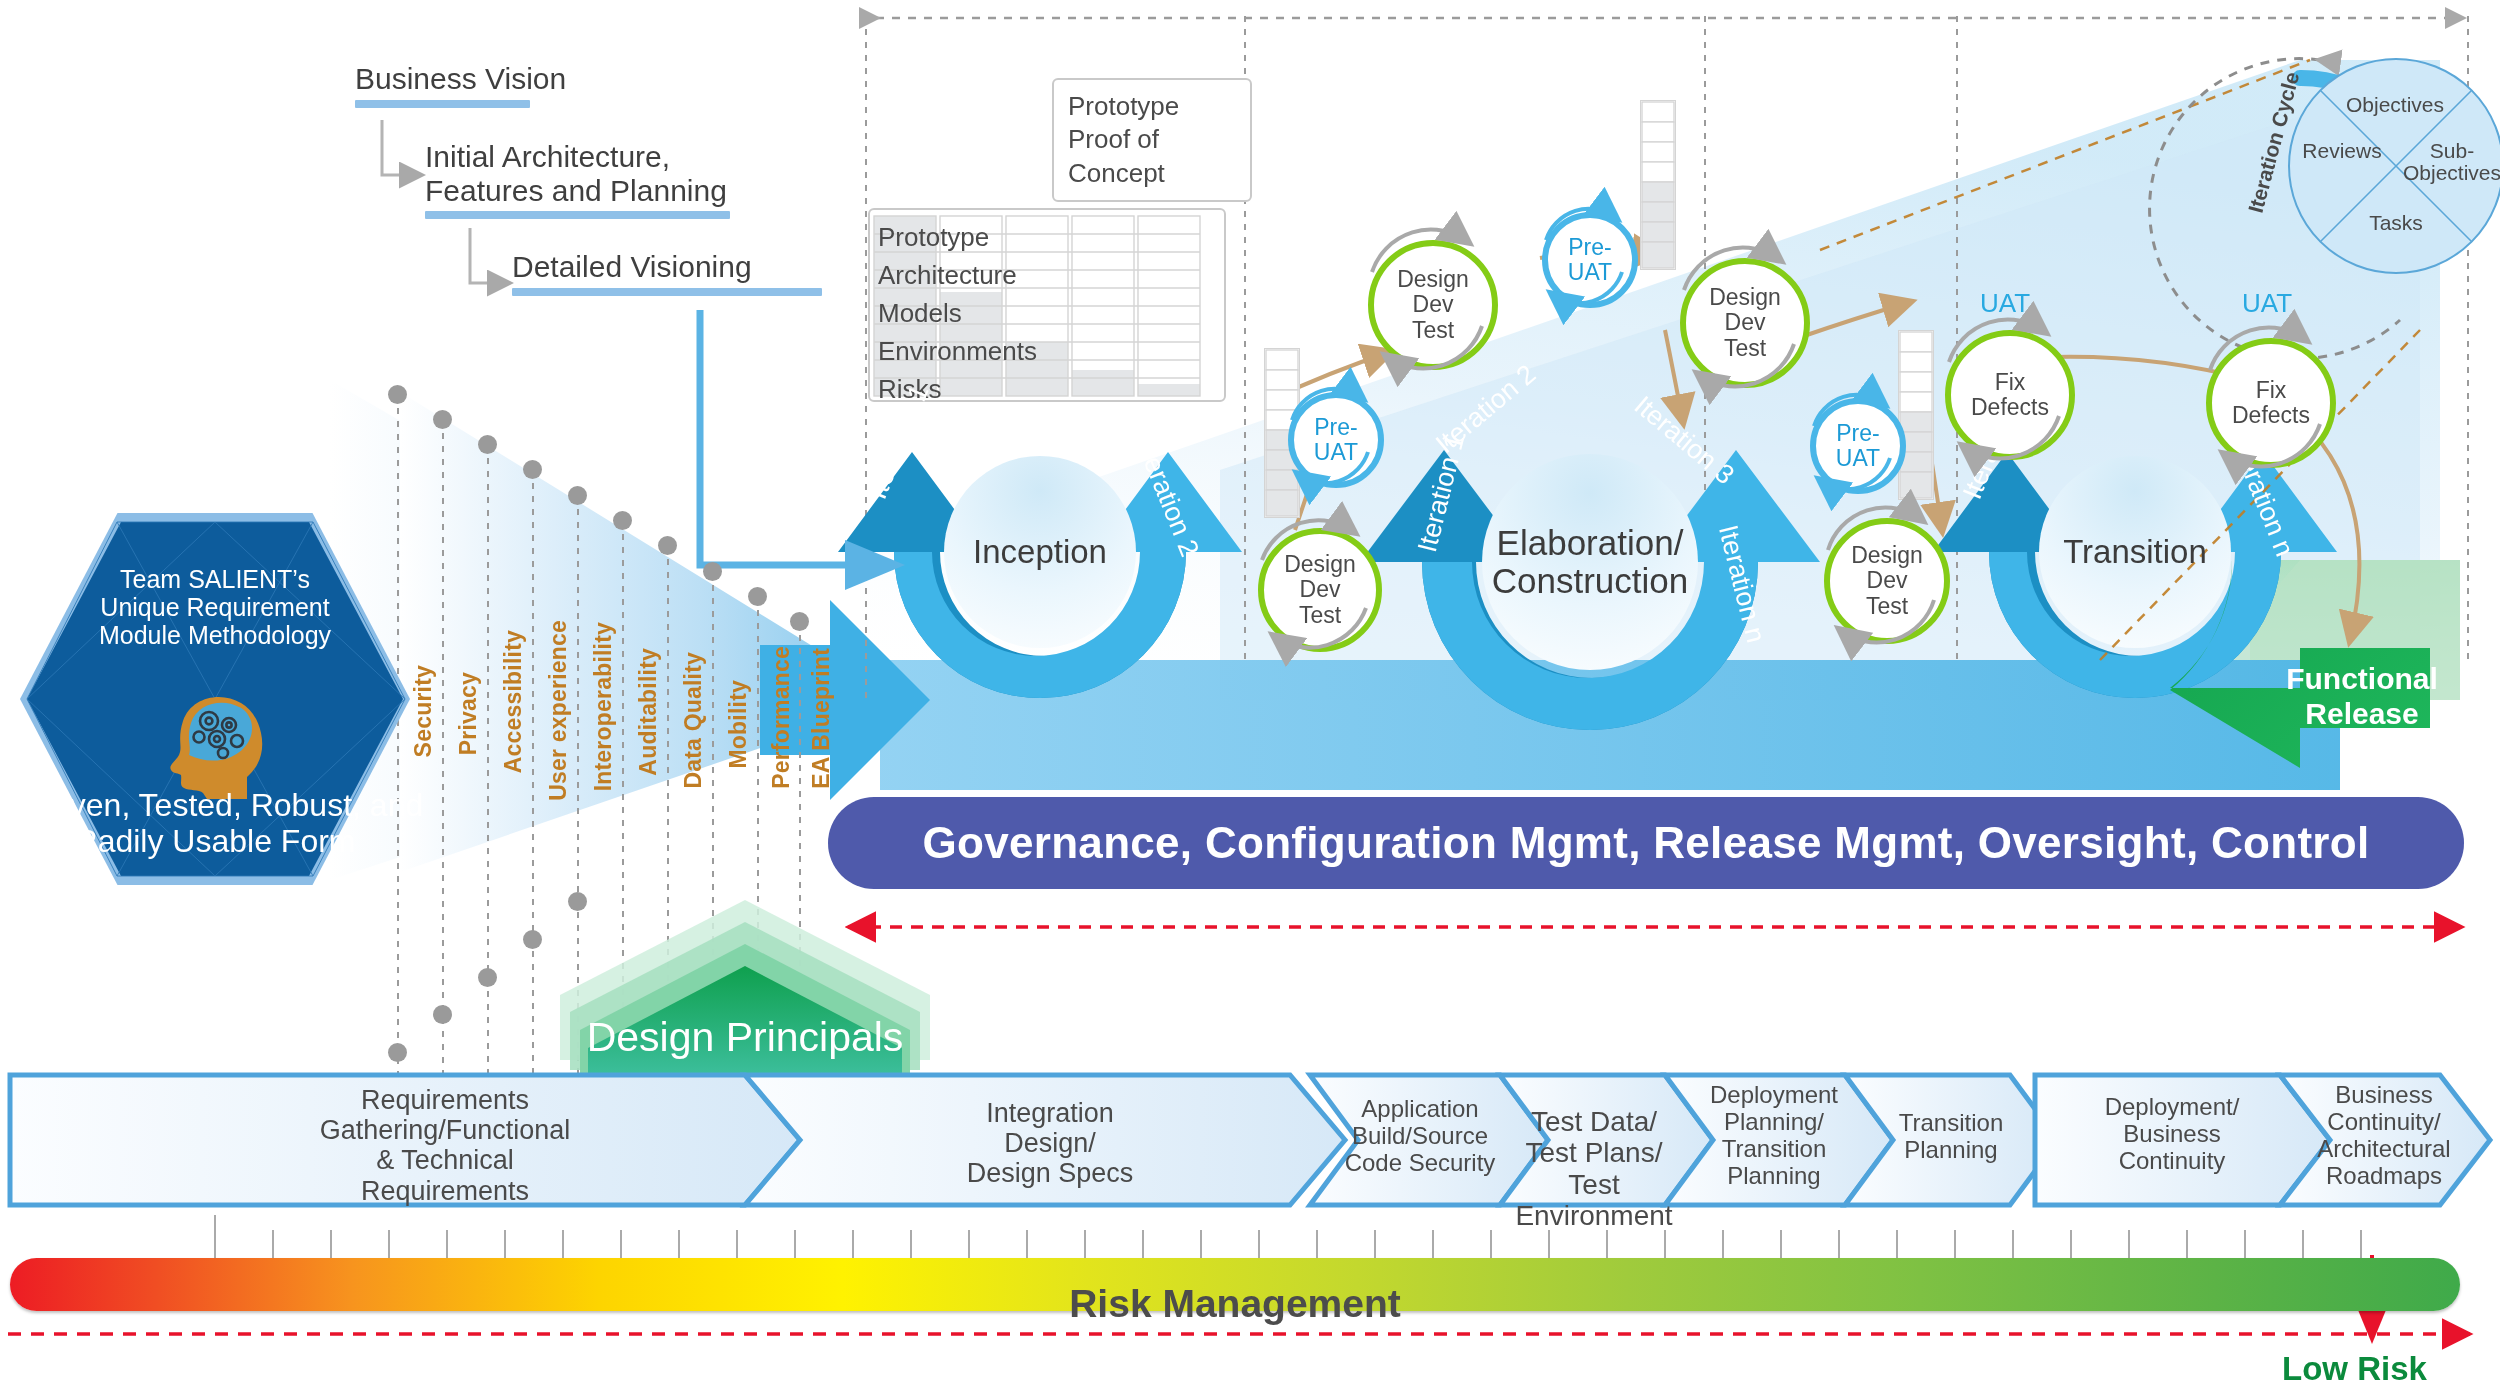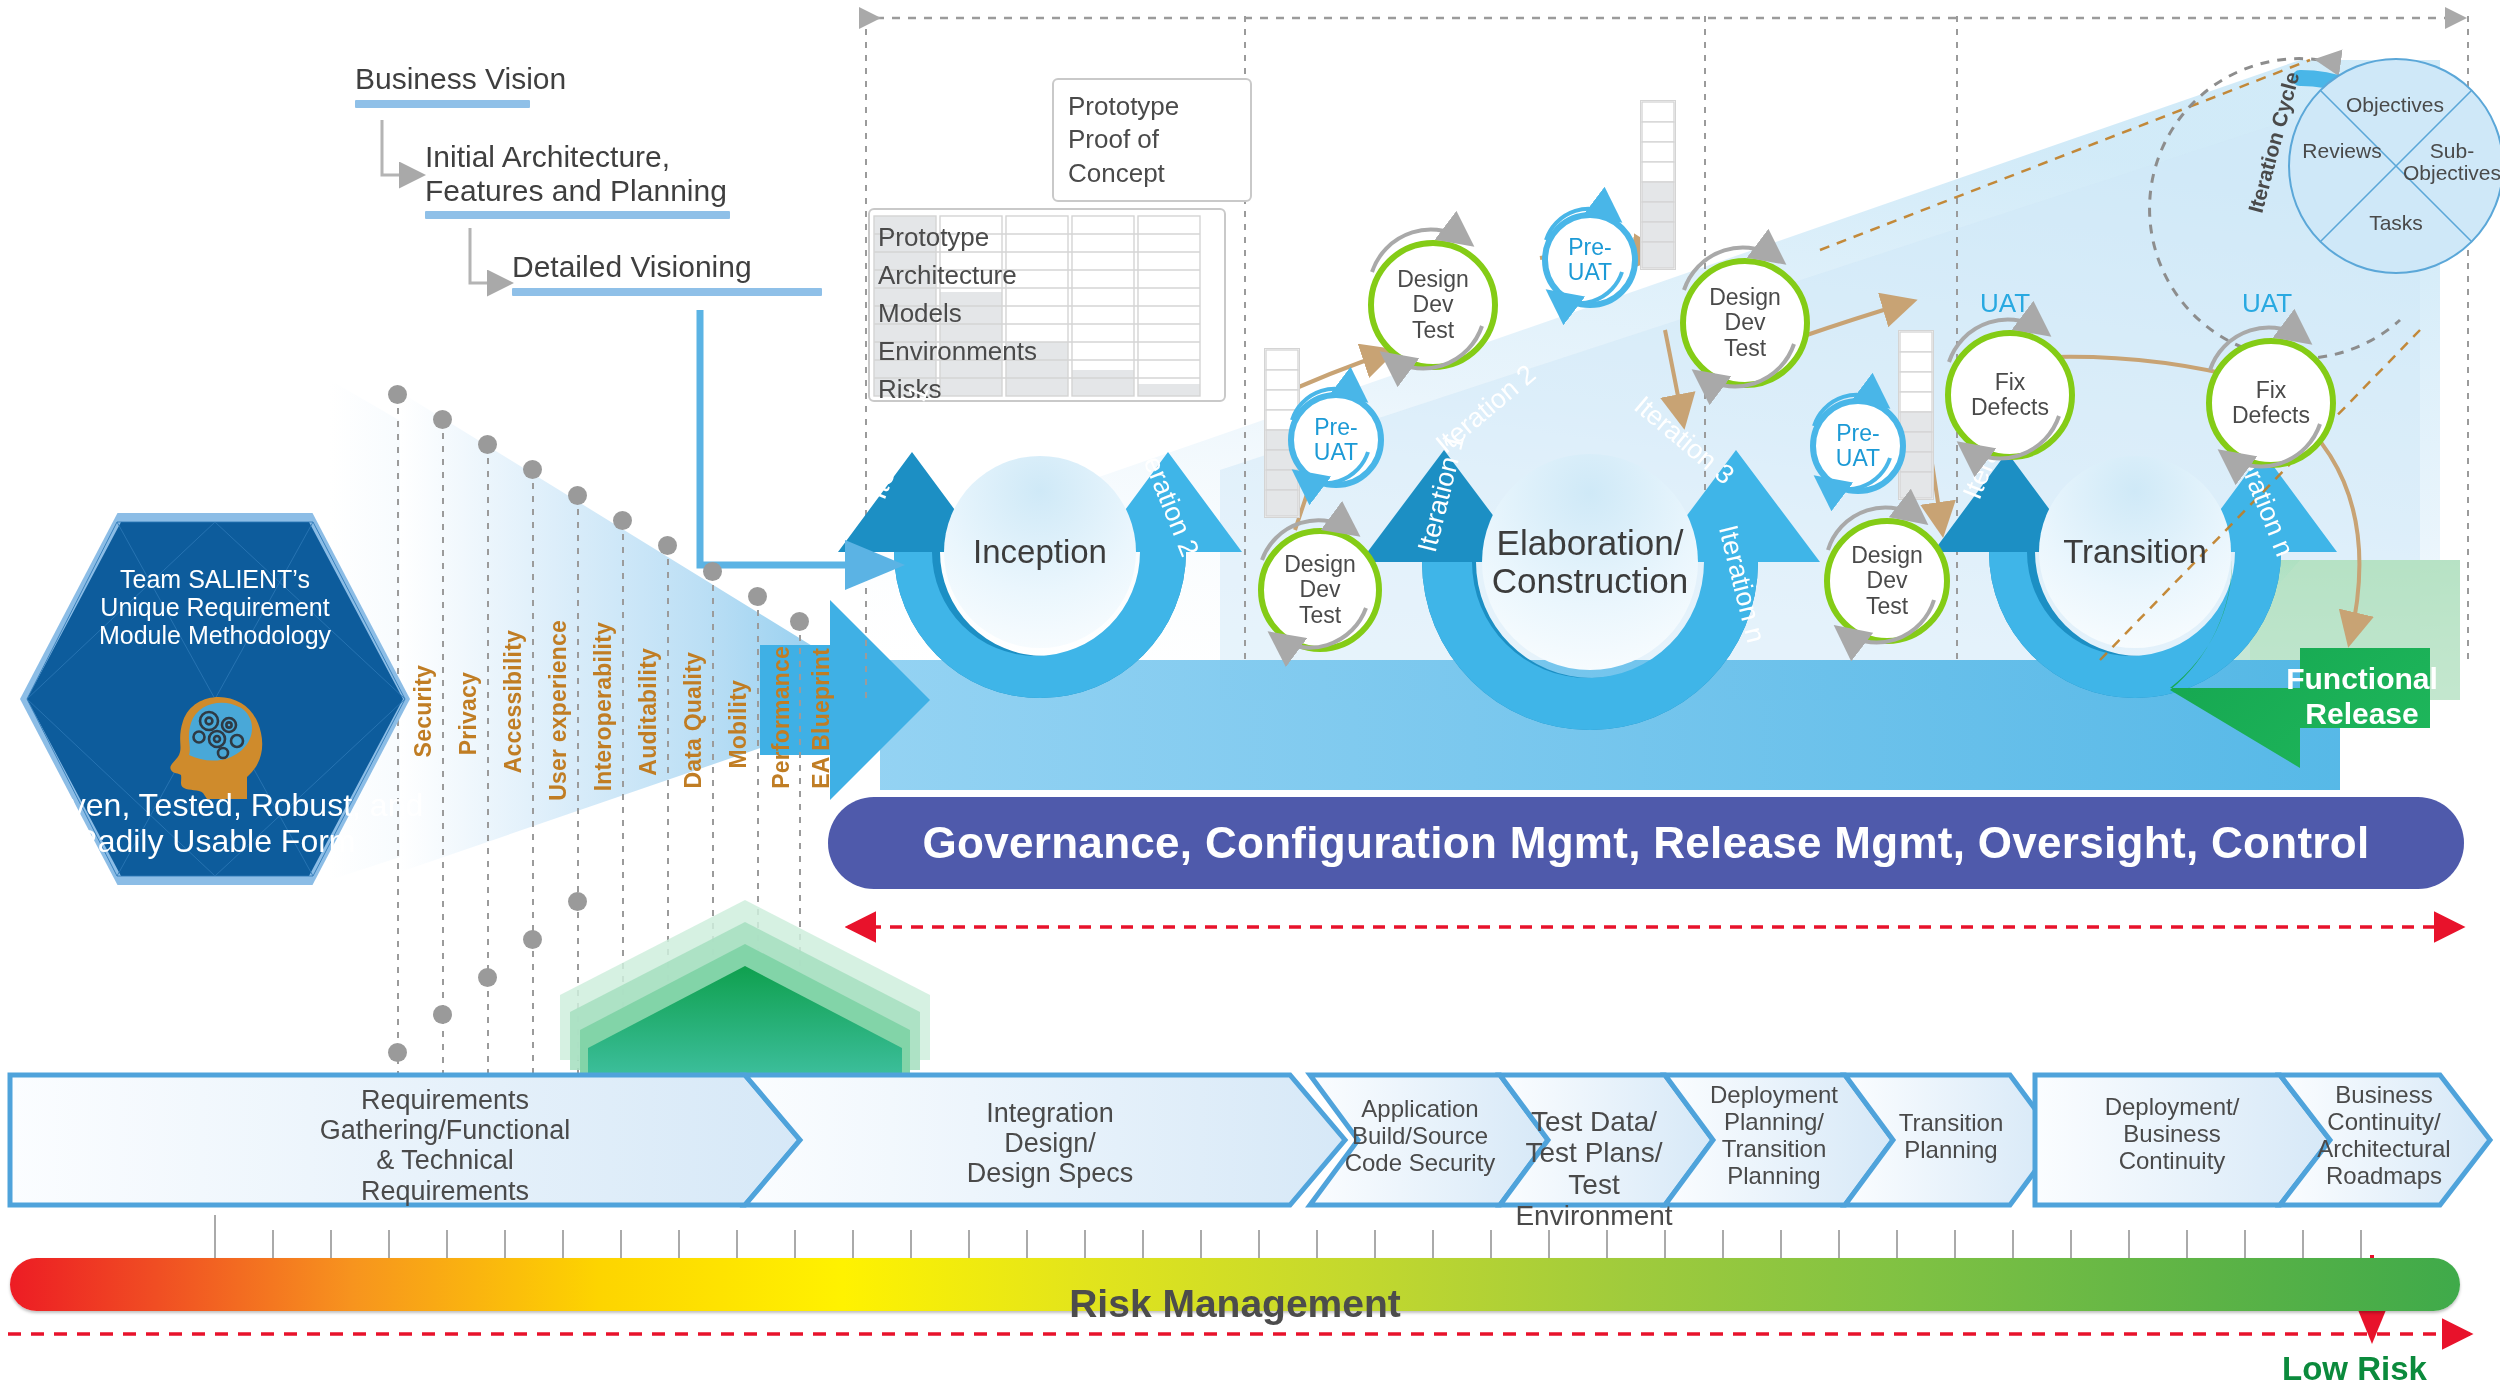--- a/index.html
+++ b/index.html
@@ -533,20 +533,21 @@
 Objectives</div>
   <div class="wlabel" style="left:2348px;top:212px;width:96px;">Tasks</div>
   <div class="wlabel" style="left:2290px;top:140px;width:104px;">Reviews</div>
   <div class="itercycle" style="left:2262px;top:70px;">Iteration Cycle</div>
 
   <div class="prodtxt" style="left:2272px;top:662px;width:180px;white-space:pre;">Functional
 Release</div>
 
   <div class="gov" style="left:828px;top:797px;width:1636px;height:92px;">Governance, Configuration Mgmt, Release Mgmt, Oversight, Control</div>
 
+  <div class="house-txt" style="left:560px;top:1014px;width:370px;">Design Principals</div>
 
   <div class="chevtxt" style="left:235px;top:1085px;width:420px;font-size:27px;white-space:pre;">Requirements
 Gathering/Functional
 &amp; Technical
 Requirements</div>
   <div class="chevtxt" style="left:860px;top:1098px;width:380px;font-size:27px;white-space:pre;">Integration
 Design/
 Design Specs</div>
   <div class="chevtxt" style="left:1312px;top:1096px;width:216px;font-size:24px;white-space:pre;">Application
 Build/Source

